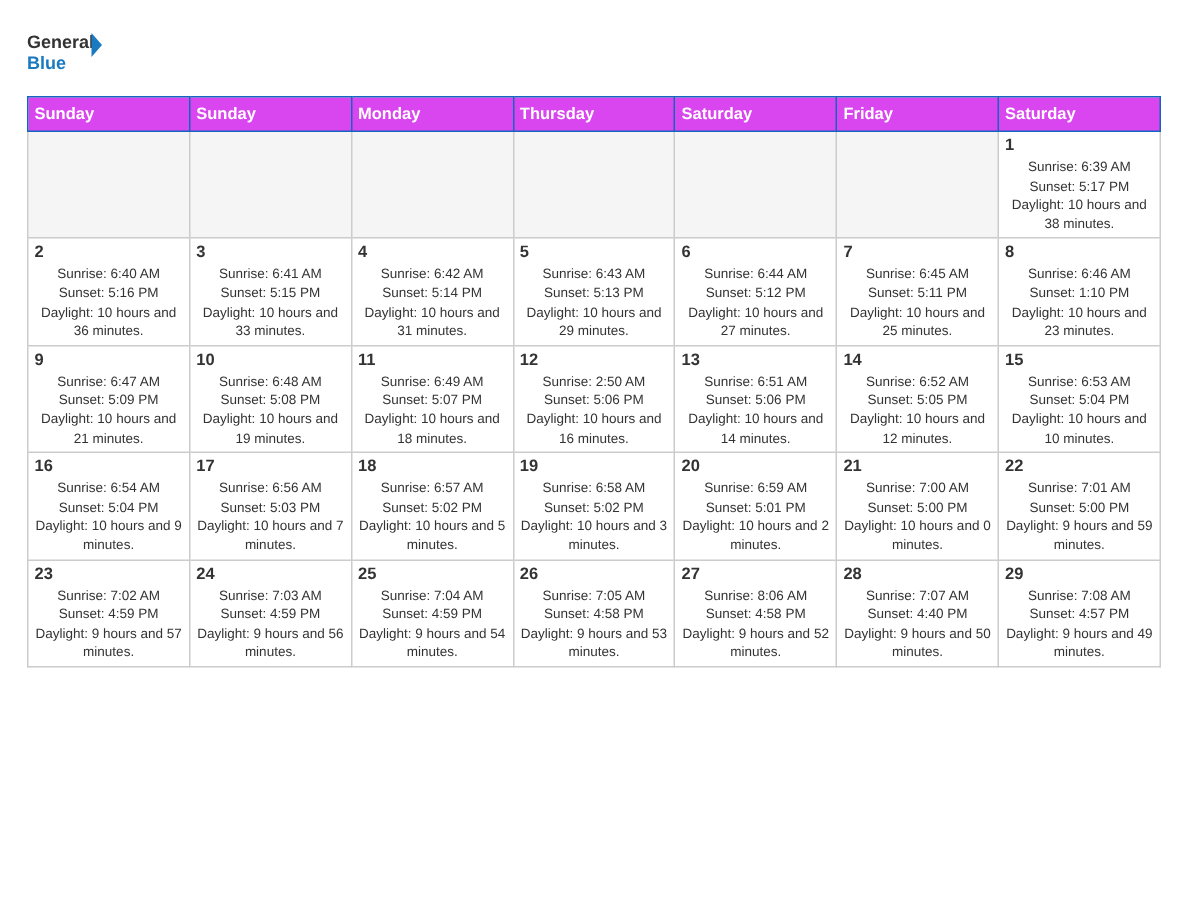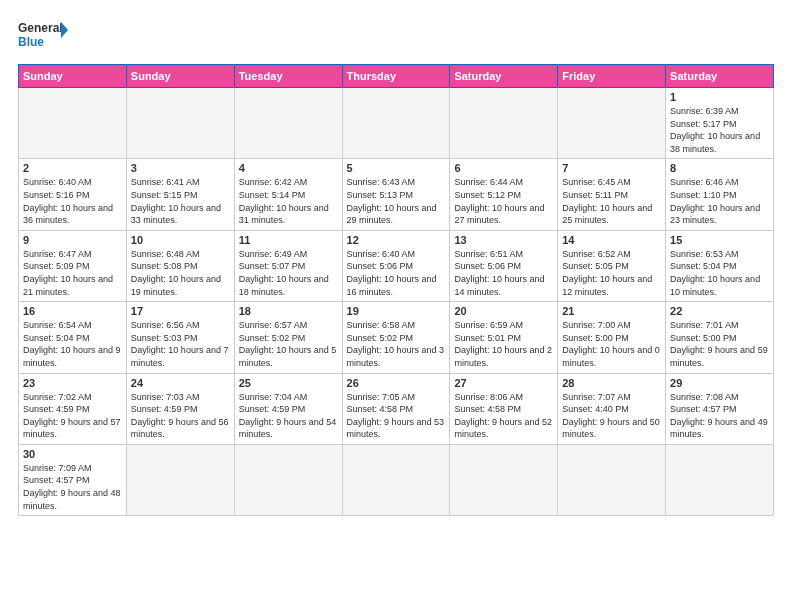--- a/index.html
+++ b/index.html
@@ -38,21 +38,21 @@
     .location {
       font-size: 14px;
       color: #555;
     }
     .calendar {
       width: 100%;
       border-collapse: collapse;
       border: 1px solid #ccc;
     }
     .calendar th {
-      background: #ec4899;
+      background: #d946ef;
       color: #fff;
       font-size: 11px;
       font-weight: bold;
       padding: 5px 4px;
       text-align: left;
       border: 1px solid #1565c0;
     }
     .calendar td {
       vertical-align: top;
       border: 1px solid #ccc;
@@ -69,20 +69,21 @@
     .day-num {
       font-size: 11px;
       font-weight: bold;
       display: block;
       margin-bottom: 2px;
     }
     .day-info {
       font-size: 9px;
       line-height: 1.4;
       color: #333;
+      text-align: center;
     }
     .last-row td {
       border-bottom: 1px solid #ccc;
     }
   </style>
 </head>
 <body>
 
 <div class="page">
   <div class="header">
@@ -97,21 +98,21 @@
       <div class="month-title"></div>
       <div class="location"></div>
     </div>
   </div>
 
   <table class="calendar">
     <thead>
       <tr>
       <th>Sunday</th>
           <th>Sunday</th>
-          <th>Tuesday</th>
+          <th>Monday</th>
           <th>Thursday</th>
           <th>Saturday</th>
           <th>Friday</th>
           <th>Saturday</th>
         </tr>
     </thead>
     <tbody id="calendar-body">
     <tr>
           <td class="empty"></td>
           <td class="empty"></td>
@@ -184,21 +185,21 @@
 Daylight: 10 hours and 19 minutes.</div>
           </td>
           <td>
             <span class="day-num">11</span>
             <div class="day-info">Sunrise: 6:49 AM
 Sunset: 5:07 PM
 Daylight: 10 hours and 18 minutes.</div>
           </td>
           <td>
             <span class="day-num">12</span>
-            <div class="day-info">Sunrise: 6:40 AM
+            <div class="day-info">Sunrise: 2:50 AM
 Sunset: 5:06 PM
 Daylight: 10 hours and 16 minutes.</div>
           </td>
           <td>
             <span class="day-num">13</span>
             <div class="day-info">Sunrise: 6:51 AM
 Sunset: 5:06 PM
 Daylight: 10 hours and 14 minutes.</div>
           </td>
           <td>
@@ -294,30 +295,16 @@
             <div class="day-info">Sunrise: 7:07 AM
 Sunset: 4:40 PM
 Daylight: 9 hours and 50 minutes.</div>
           </td>
           <td>
             <span class="day-num">29</span>
             <div class="day-info">Sunrise: 7:08 AM
 Sunset: 4:57 PM
 Daylight: 9 hours and 49 minutes.</div>
           </td>
-        </tr>
-        <tr class="last-row">
-          <td>
-            <span class="day-num">30</span>
-            <div class="day-info">Sunrise: 7:09 AM
-Sunset: 4:57 PM
-Daylight: 9 hours and 48 minutes.</div>
-          </td>
-          <td class="empty"></td>
-          <td class="empty"></td>
-          <td class="empty"></td>
-          <td class="empty"></td>
-          <td class="empty"></td>
-          <td class="empty"></td>
         </tr>
       </tbody>
   </table>
 </div>
 
 </body></html>

